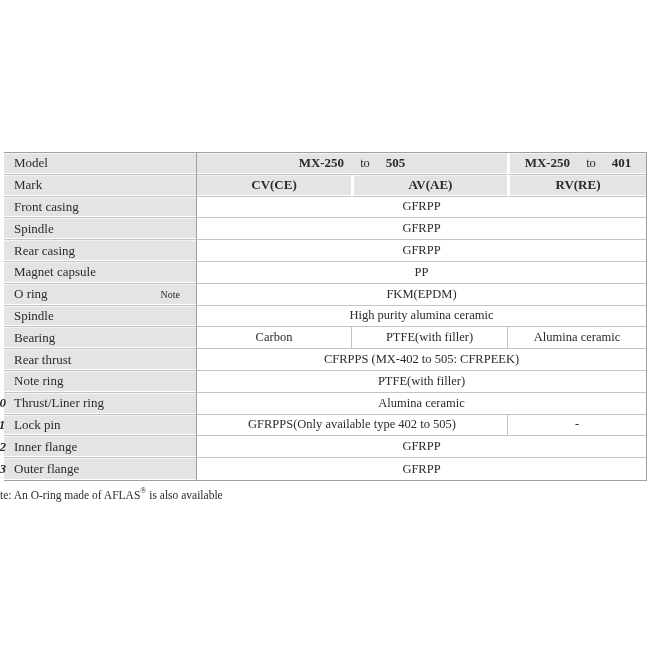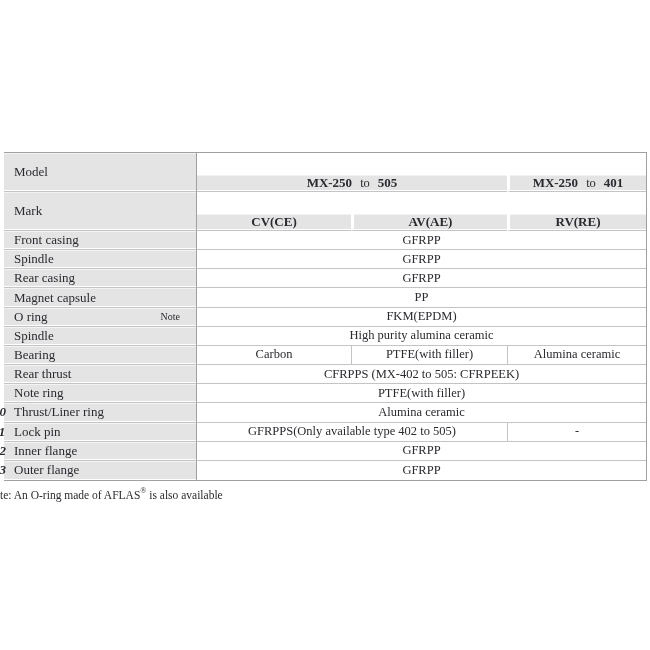--- a/index.html
+++ b/index.html
@@ -45,24 +45,23 @@
     justify-content:flex-start;
     padding-left:10px;
     background:var(--header-bg);
     border-right:1px solid var(--outer-border);
     box-shadow:inset 0 -1px 0 rgba(255,255,255,.95), inset 0 1px 0 rgba(255,255,255,.55);
     font-size:13px;
   }
   .gray{
     background:var(--header-bg);
     box-shadow:inset 0 -1px 0 rgba(255,255,255,.95), inset 0 1px 0 rgba(255,255,255,.55);
-    margin-top:22px;
   }
   .bold{font-weight:bold;font-size:13px;}
-  .mid-word{font-weight:normal;padding:0 8px;}
+  .mid-word{font-weight:normal;padding:0 16px;}
   .gapL{border-left:3px solid #fff;}
   .lineL{border-left:1px solid var(--grid-line);}
   .span2{grid-column:2 / span 2;}
   .span3{grid-column:2 / -1;}
   .col4{grid-column:4;}
   .num{
     position:absolute;
     left:-11px;
     top:50%;
     transform:translateY(-50%);

